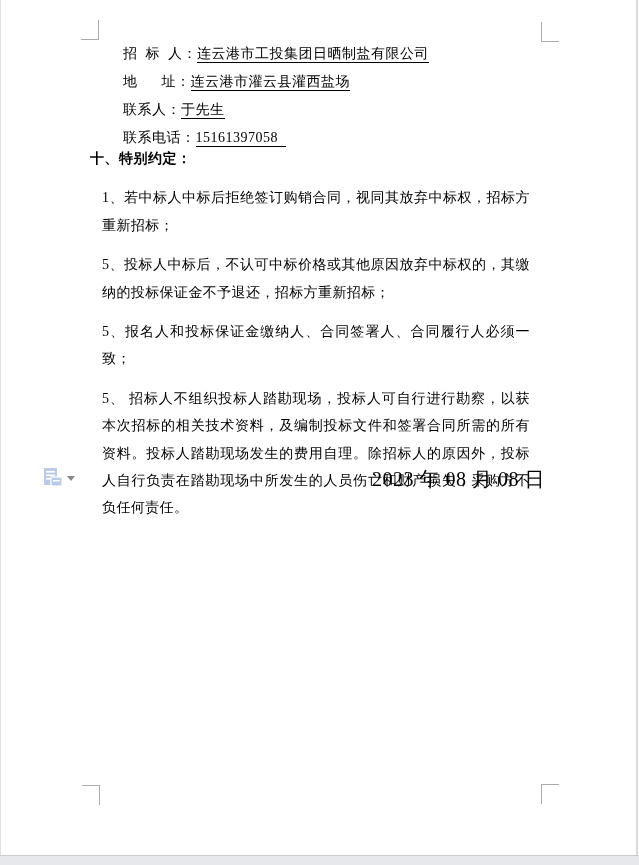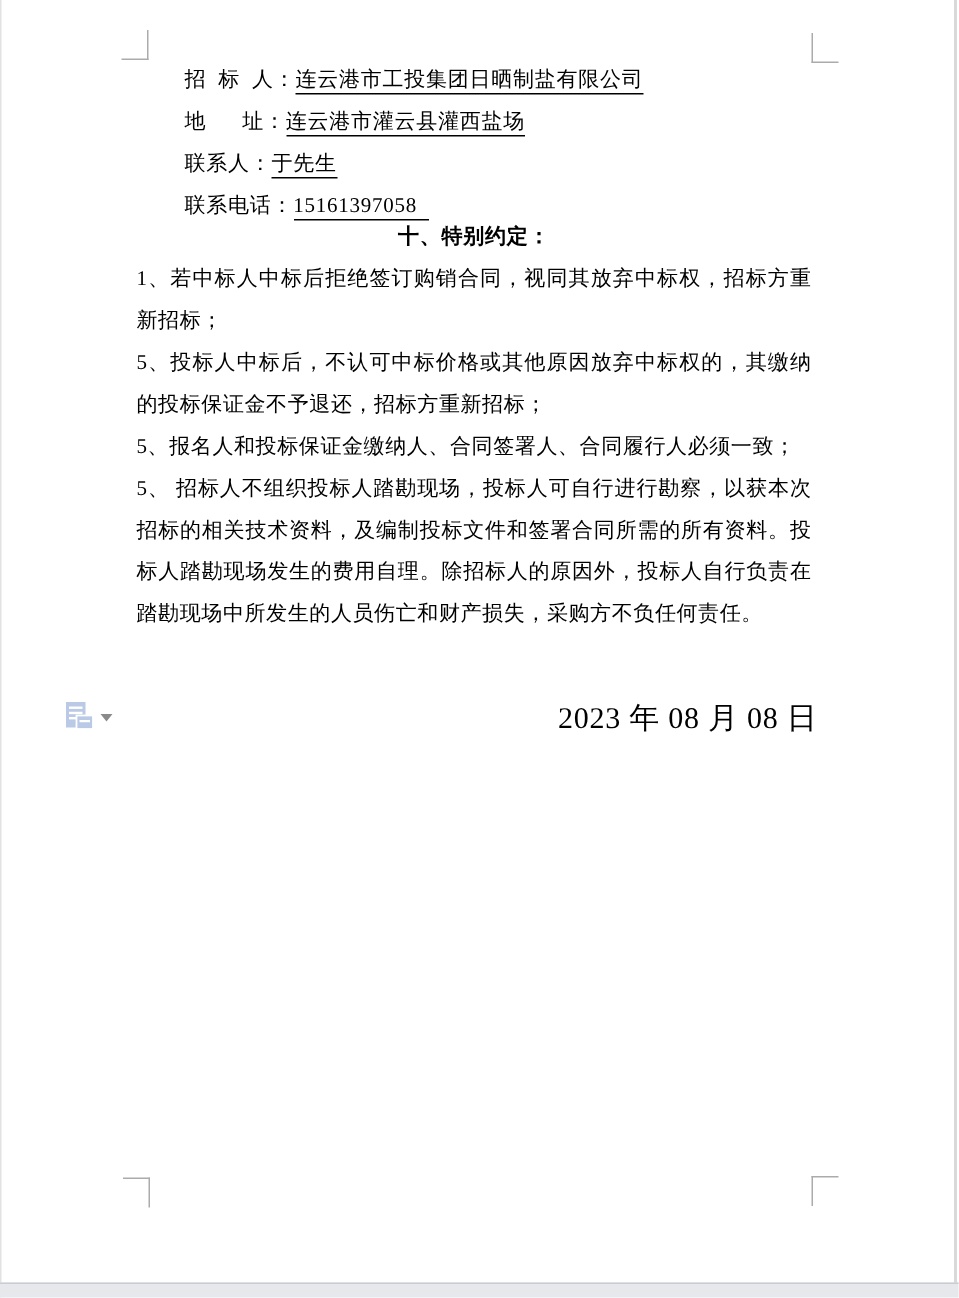--- a/index.html
+++ b/index.html
@@ -18,22 +18,22 @@
   .mark-tr{left:541px;top:22px;border-left:1px solid #ababab;border-bottom:1px solid #ababab;}
   .mark-bl{left:82px;top:785px;border-right:1px solid #ababab;border-top:1px solid #ababab;}
   .mark-br{left:541px;top:784px;border-left:1px solid #ababab;border-top:1px solid #ababab;}
   
   .info-block{position:absolute;left:123px;top:40px;font-size:14px;line-height:28px;white-space:pre;}
   .info-line{height:28px;}
   .info-label{letter-spacing:0.5px;}
   .info-value{display:inline-block;border-bottom:1px solid #000;line-height:17px;letter-spacing:0.5px;}
   
   .text-block{position:absolute;left:90px;top:145px;width:452px;font-size:14px;line-height:27.4px;}
-  .section-heading{margin:0;font-weight:bold;letter-spacing:0.5px;text-align:center;}
-  .clause{margin:1px;text-align:justify;text-justify:inter-ideograph;letter-spacing:0.4px;}
+  .section-heading{margin:0;font-weight:bold;letter-spacing:0.5px;}
+  .clause{margin:12px;text-align:justify;text-justify:inter-ideograph;letter-spacing:0.4px;}
   
   .paste-btn{position:absolute;left:41px;top:465px;width:38px;height:26px;cursor:pointer;}
   .paste-doc{position:absolute;left:2px;top:2px;}
   .paste-caret{position:absolute;left:26px;top:11px;width:0;height:0;
     border-left:4px solid transparent;border-right:4px solid transparent;border-top:5px solid #8a8a8a;}
   
   .date-line{position:absolute;top:465px;right:94px;font-size:20px;line-height:28px;letter-spacing:0.5px;white-space:pre;}
 </style>
 </head>
 <body>

